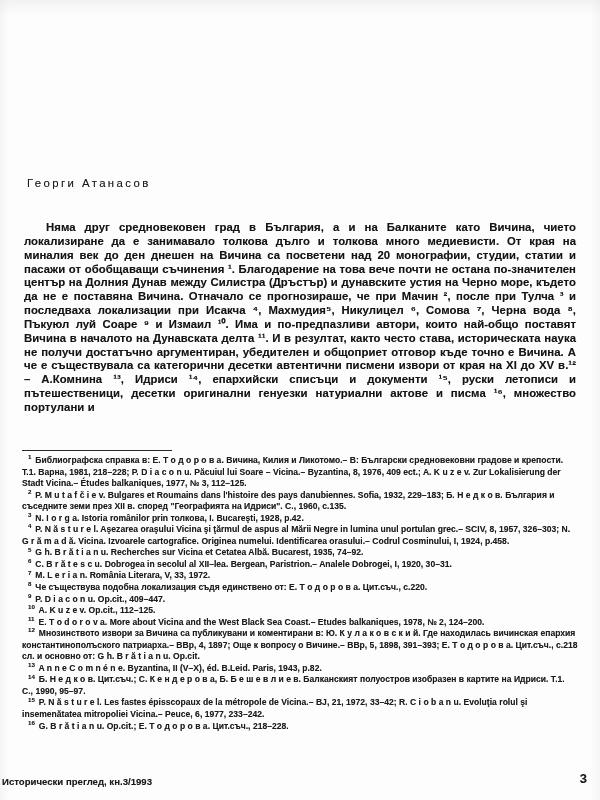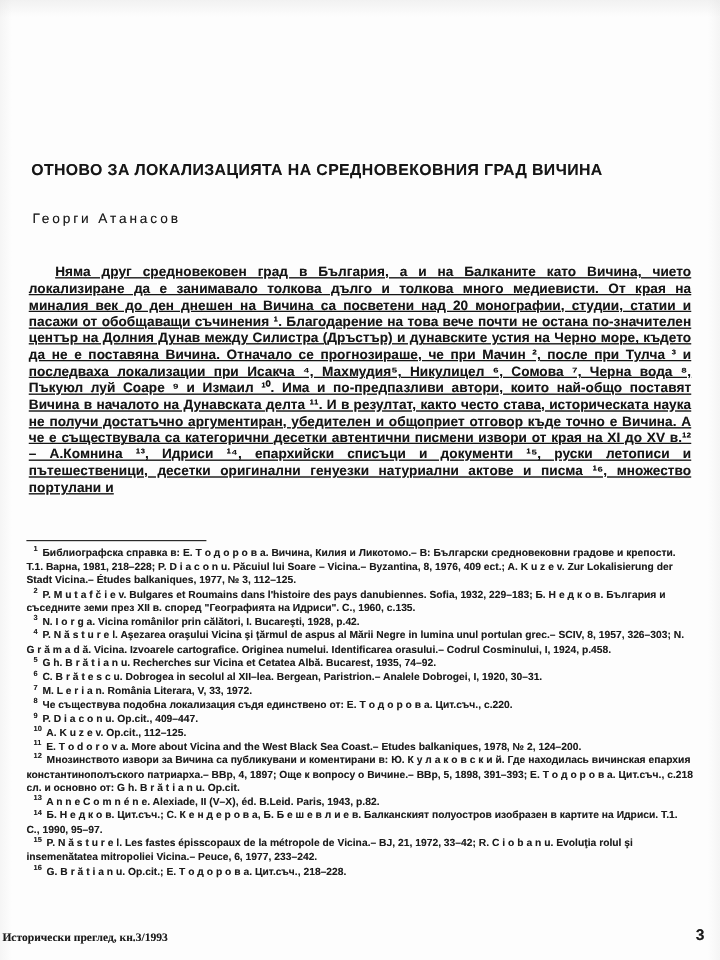--- a/index.html
+++ b/index.html
@@ -65,21 +65,20 @@
     left: 24px;
     top: 221px;
     width: 552px;
     font-size: 11.35px;
     line-height: 13.85px;
     font-weight: 700;
     text-align: justify;
     color: #151515;
     letter-spacing: 0.05px;
     word-spacing: 0.2px;
-    text-decoration: underline;
   }
   .body-text .indent { display: inline-block; width: 22px; }
 
   
   .fn-rule {
     position: absolute;
     left: 22px;
     top: 450px;
     width: 150px;
     height: 0;
@@ -113,63 +112,61 @@
   }
 
   
   .footer-journal {
     position: absolute;
     left: 2px;
     top: 776px;
     font-size: 9.6px;
     font-weight: 700;
     color: #1b1b1b;
-    font-family: Liberation Serif, serif;
   }
   .footer-page {
     position: absolute;
     right: 13px;
     top: 771px;
     font-size: 13px;
     font-weight: 700;
     color: #1b1b1b;
   }
 
   
   .blurable { text-shadow: 0 0 0.45px rgba(0,0,0,0.38); }
 </style>
 </head>
 <body>
 
 <div class="scan-page"></div>
 
 <div class="content">
 
-  <h1 class="article-title blurable">ОТНОВО ЗА ЛОКАЛИЗАЦИЯТА НА СРЕДНОВЕКОВНИЯ ГРАД ВИЧИНА</h1>
 
   <div class="article-author blurable">Георги Атанасов</div>
 
   <div class="body-text blurable"><span class="indent"></span><span>Няма друг средновековен град в България, а и на Балканите като Вичина, чието локализиране да е занимавало толкова дълго и толкова много медиевисти. От края на миналия век до ден днешен на Вичина са посветени над 20 монографии, студии, статии и пасажи от обобщаващи съчинения ¹. Благодарение на това вече почти не остана по-значителен център на Долния Дунав между Силистра (Дръстър) и дунавските устия на Черно море, където да не е поставяна Вичина. Отначало се прогнозираше, че при Мачин ², после при Тулча ³ и последваха локализации при Исакча ⁴, Махмудия⁵, Никулицел ⁶, Сомова ⁷, Черна вода ⁸, Пъкуюл луй Соаре ⁹ и Измаил ¹⁰. Има и по-предпазливи автори, които най-общо поставят Вичина в началото на Дунавската делта ¹¹. И в резултат, както често става, историческата наука не получи достатъчно аргументиран, убедителен и общоприет отговор къде точно е Вичина. А че е съществувала са категорични десетки автентични писмени извори от края на XI до XV в.¹² – А.Комнина ¹³, Идриси ¹⁴, епархийски списъци и документи ¹⁵, руски летописи и пътешественици, десетки оригинални генуезки натуриални актове и писма ¹⁶, множество портулани и</span></div>
 
   <div class="fn-rule"></div>
 
   <div class="footnotes blurable" id="footnotes-container">
       <span class="footnote"><sup>1</sup><span> Библиографска справка в: Е. Т о д о р о в а. Вичина, Килия и Ликотомо.– В: Български средновековни градове и крепости. Т.1. Варна, 1981, 218–228; P. D i a c o n u. Păcuiul lui Soare – Vicina.– Byzantina, 8, 1976, 409 ect.; A. K u z e v. Zur Lokalisierung der Stadt Vicina.– Études balkaniques, 1977, № 3, 112–125.</span></span>
       <span class="footnote"><sup>2</sup><span> P. M u t a f č i e v. Bulgares et Roumains dans l'histoire des pays danubiennes. Sofia, 1932, 229–183; Б. Н е д к о в. България и съседните земи през XII в. според "Географията на Идриси". С., 1960, с.135.</span></span>
-      <span class="footnote"><sup>3</sup><span> N. I o r g a. Vicina românilor prin călători, I. Bucareşti, 1928, p.42.</span></span>
+      <span class="footnote"><sup>3</sup><span> N. I o r g a. Istoria românilor prin толкова, I. Bucareşti, 1928, p.42.</span></span>
       <span class="footnote"><sup>4</sup><span> P. N ă s t u r e l. Aşezarea oraşului Vicina şi ţărmul de aspus al Mării Negre in lumina unul portulan grec.– SCIV, 8, 1957, 326–303; N. G r ă m a d ă. Vicina. Izvoarele cartografice. Originea numelui. Identificarea orasului.– Codrul Cosminului, I, 1924, p.458.</span></span>
       <span class="footnote"><sup>5</sup><span> G h. B r ă t i a n u. Recherches sur Vicina et Cetatea Albă. Bucarest, 1935, 74–92.</span></span>
       <span class="footnote"><sup>6</sup><span> C. B r ă t e s c u. Dobrogea in secolul al XII–lea. Bergean, Paristrion.– Analele Dobrogei, I, 1920, 30–31.</span></span>
       <span class="footnote"><sup>7</sup><span> M. L e r i a n. România Literara, V, 33, 1972.</span></span>
       <span class="footnote"><sup>8</sup><span> Че съществува подобна локализация съдя единствено от: Е. Т о д о р о в а. Цит.съч., с.220.</span></span>
       <span class="footnote"><sup>9</sup><span> P. D i a c o n u. Op.cit., 409–447.</span></span>
       <span class="footnote"><sup>10</sup><span> A. K u z e v. Op.cit., 112–125.</span></span>
       <span class="footnote"><sup>11</sup><span> E. T o d o r o v a. More about Vicina and the West Black Sea Coast.– Etudes balkaniques, 1978, № 2, 124–200.</span></span>
       <span class="footnote"><sup>12</sup><span> Мнозинството извори за Вичина са публикувани и коментирани в: Ю. К у л а к о в с к и й. Где находилась вичинская епархия константинополъского патриарха.– ВВр, 4, 1897; Още к вопросу о Вичине.– ВВр, 5, 1898, 391–393; Е. Т о д о р о в а. Цит.съч., с.218 сл. и основно от: G h. B r ă t i a n u. Op.cit.</span></span>
-      <span class="footnote"><sup>13</sup><span> A n n e   C o m n é n e. Alexiade, II (V–X), éd. B.Leid. Paris, 1943, p.82.</span></span>
+      <span class="footnote"><sup>13</sup><span> A n n e   C o m n é n e. Byzantina, II (V–X), éd. B.Leid. Paris, 1943, p.82.</span></span>
       <span class="footnote"><sup>14</sup><span> Б. Н е д к о в. Цит.съч.; С. К е н д е р о в а, Б. Б е ш е в л и е в. Балканският полуостров изобразен в картите на Идриси. Т.1. С., 1990, 95–97.</span></span>
       <span class="footnote"><sup>15</sup><span> P. N ă s t u r e l. Les fastes épisscopaux de la métropole de Vicina.– BJ, 21, 1972, 33–42; R. C i o b a n u. Evoluţia rolul şi insemenătatea mitropoliei Vicina.– Peuce, 6, 1977, 233–242.</span></span>
       <span class="footnote"><sup>16</sup><span> G. B r ă t i a n u. Op.cit.; Е. Т о д о р о в а. Цит.съч., 218–228.</span></span>
     </div>
 
   <div class="footer-journal blurable">Исторически преглед, кн.3/1993</div>
 
   <div class="footer-page blurable">3</div>
 
 </div>

